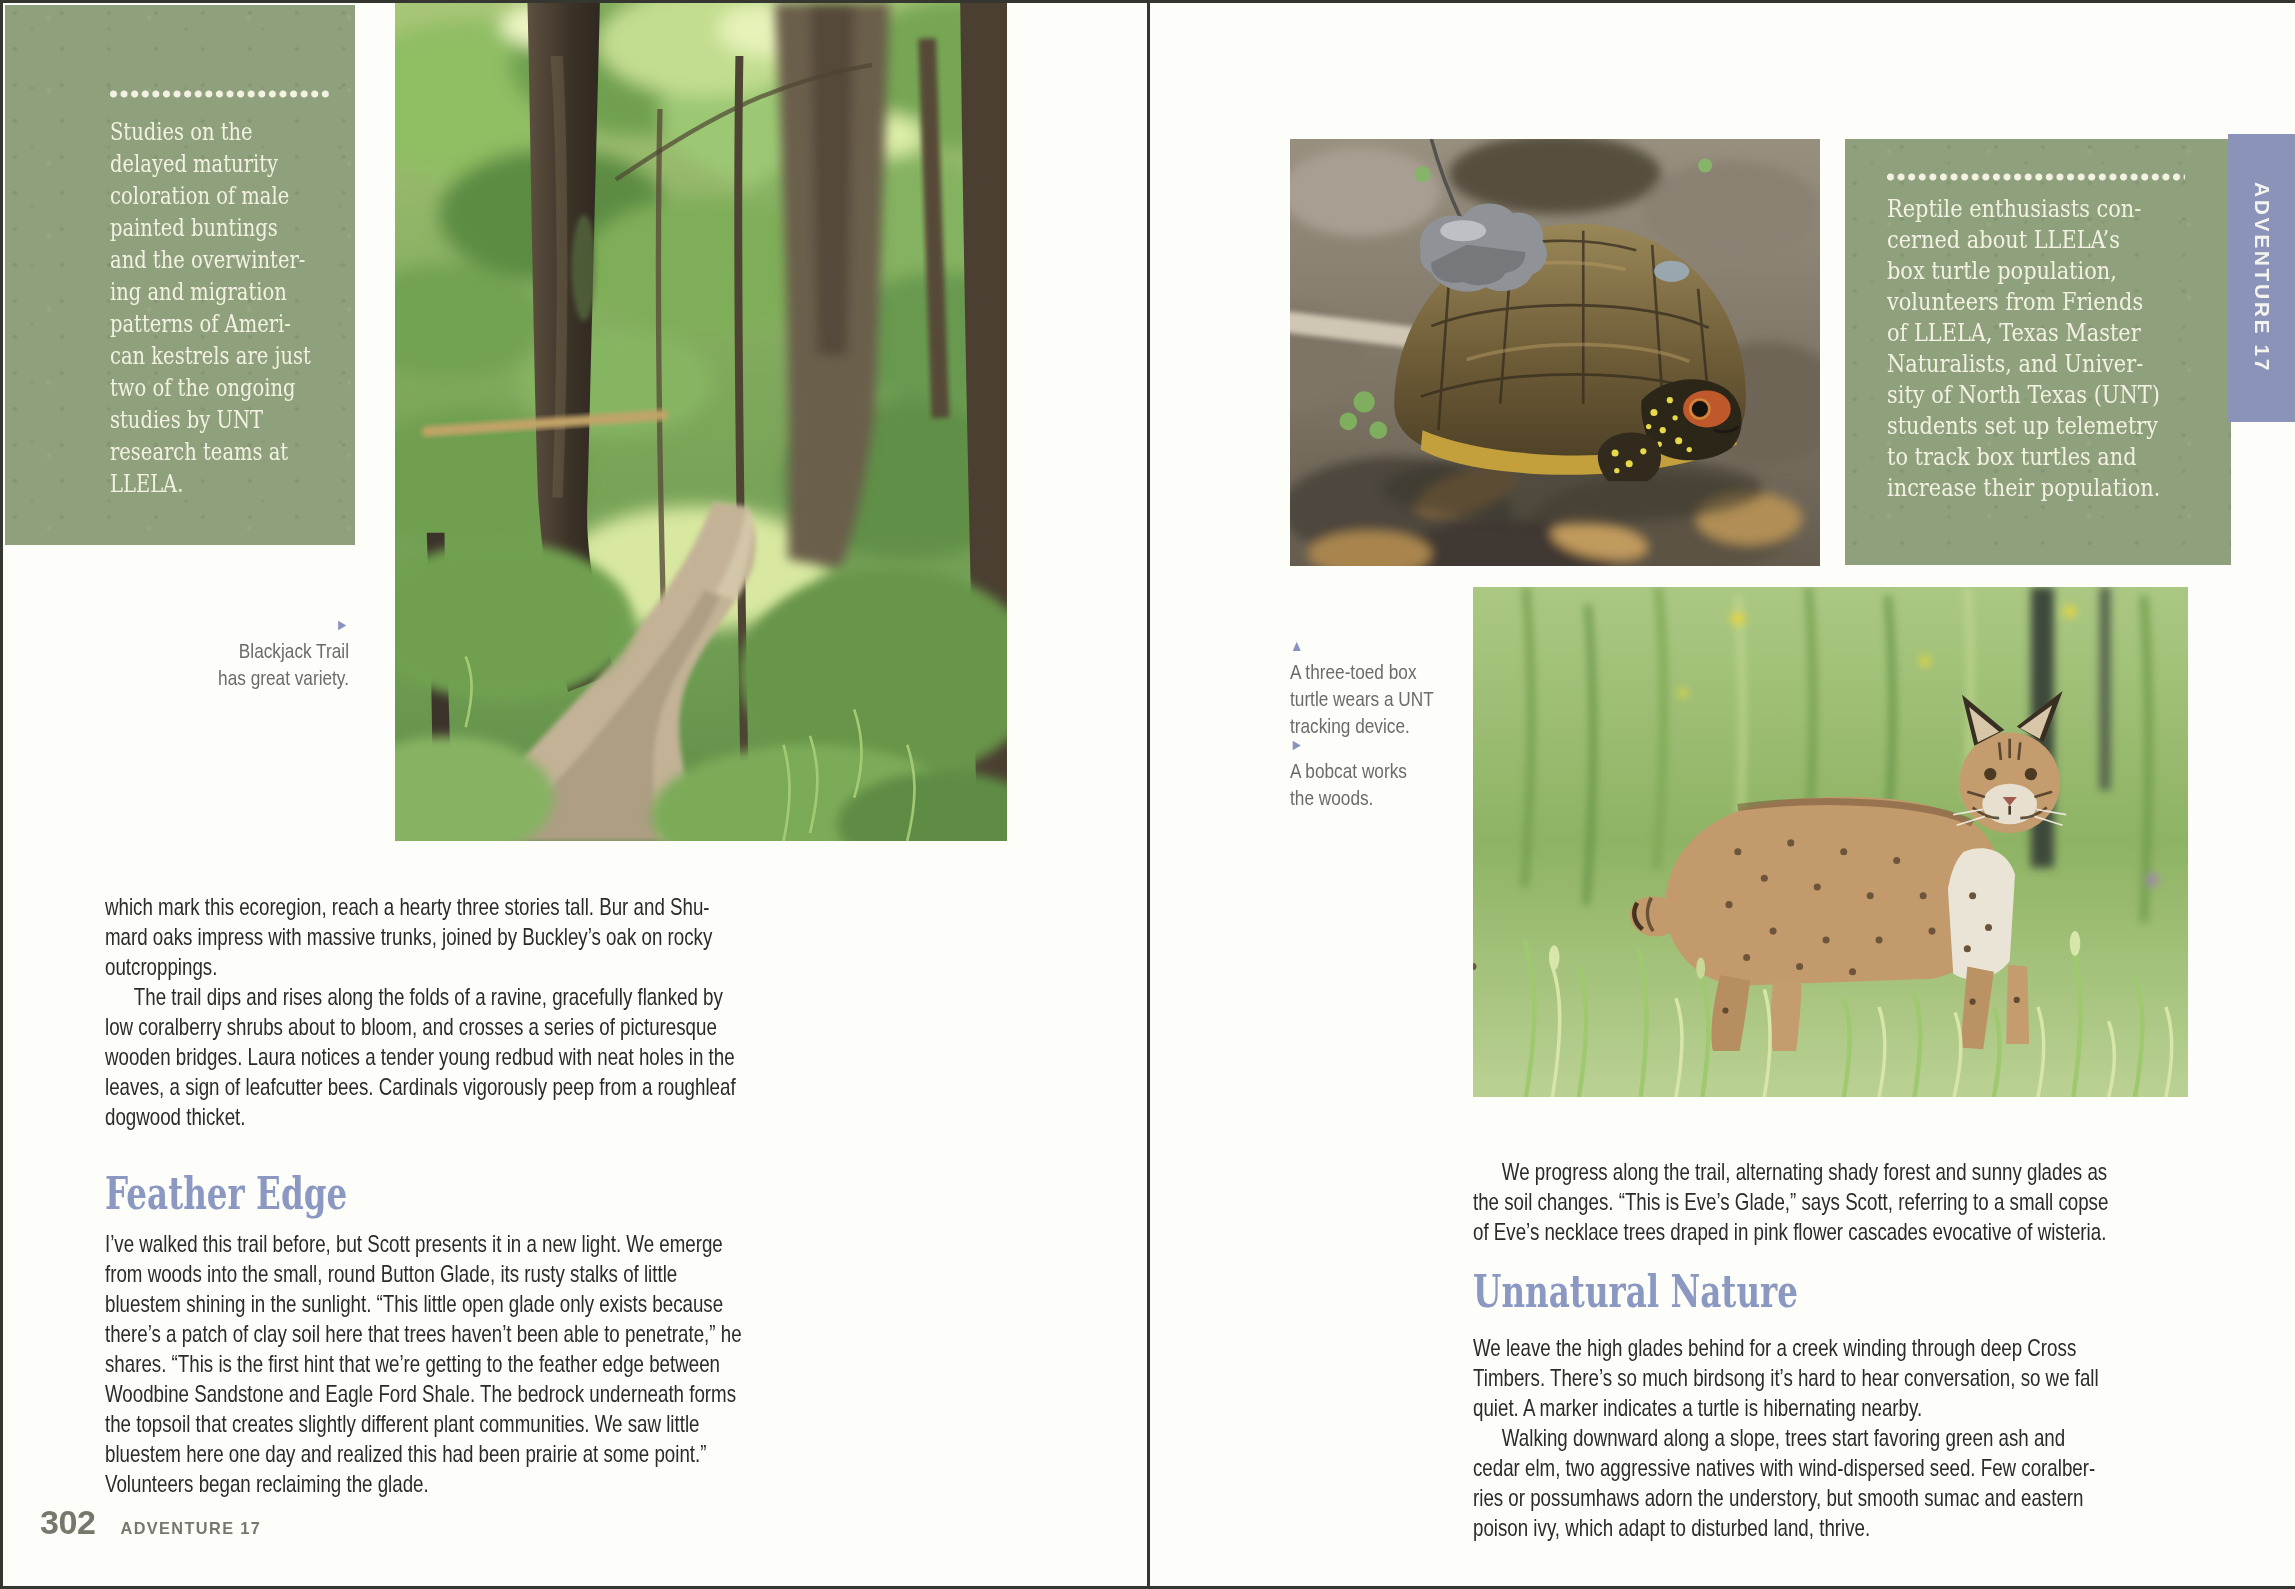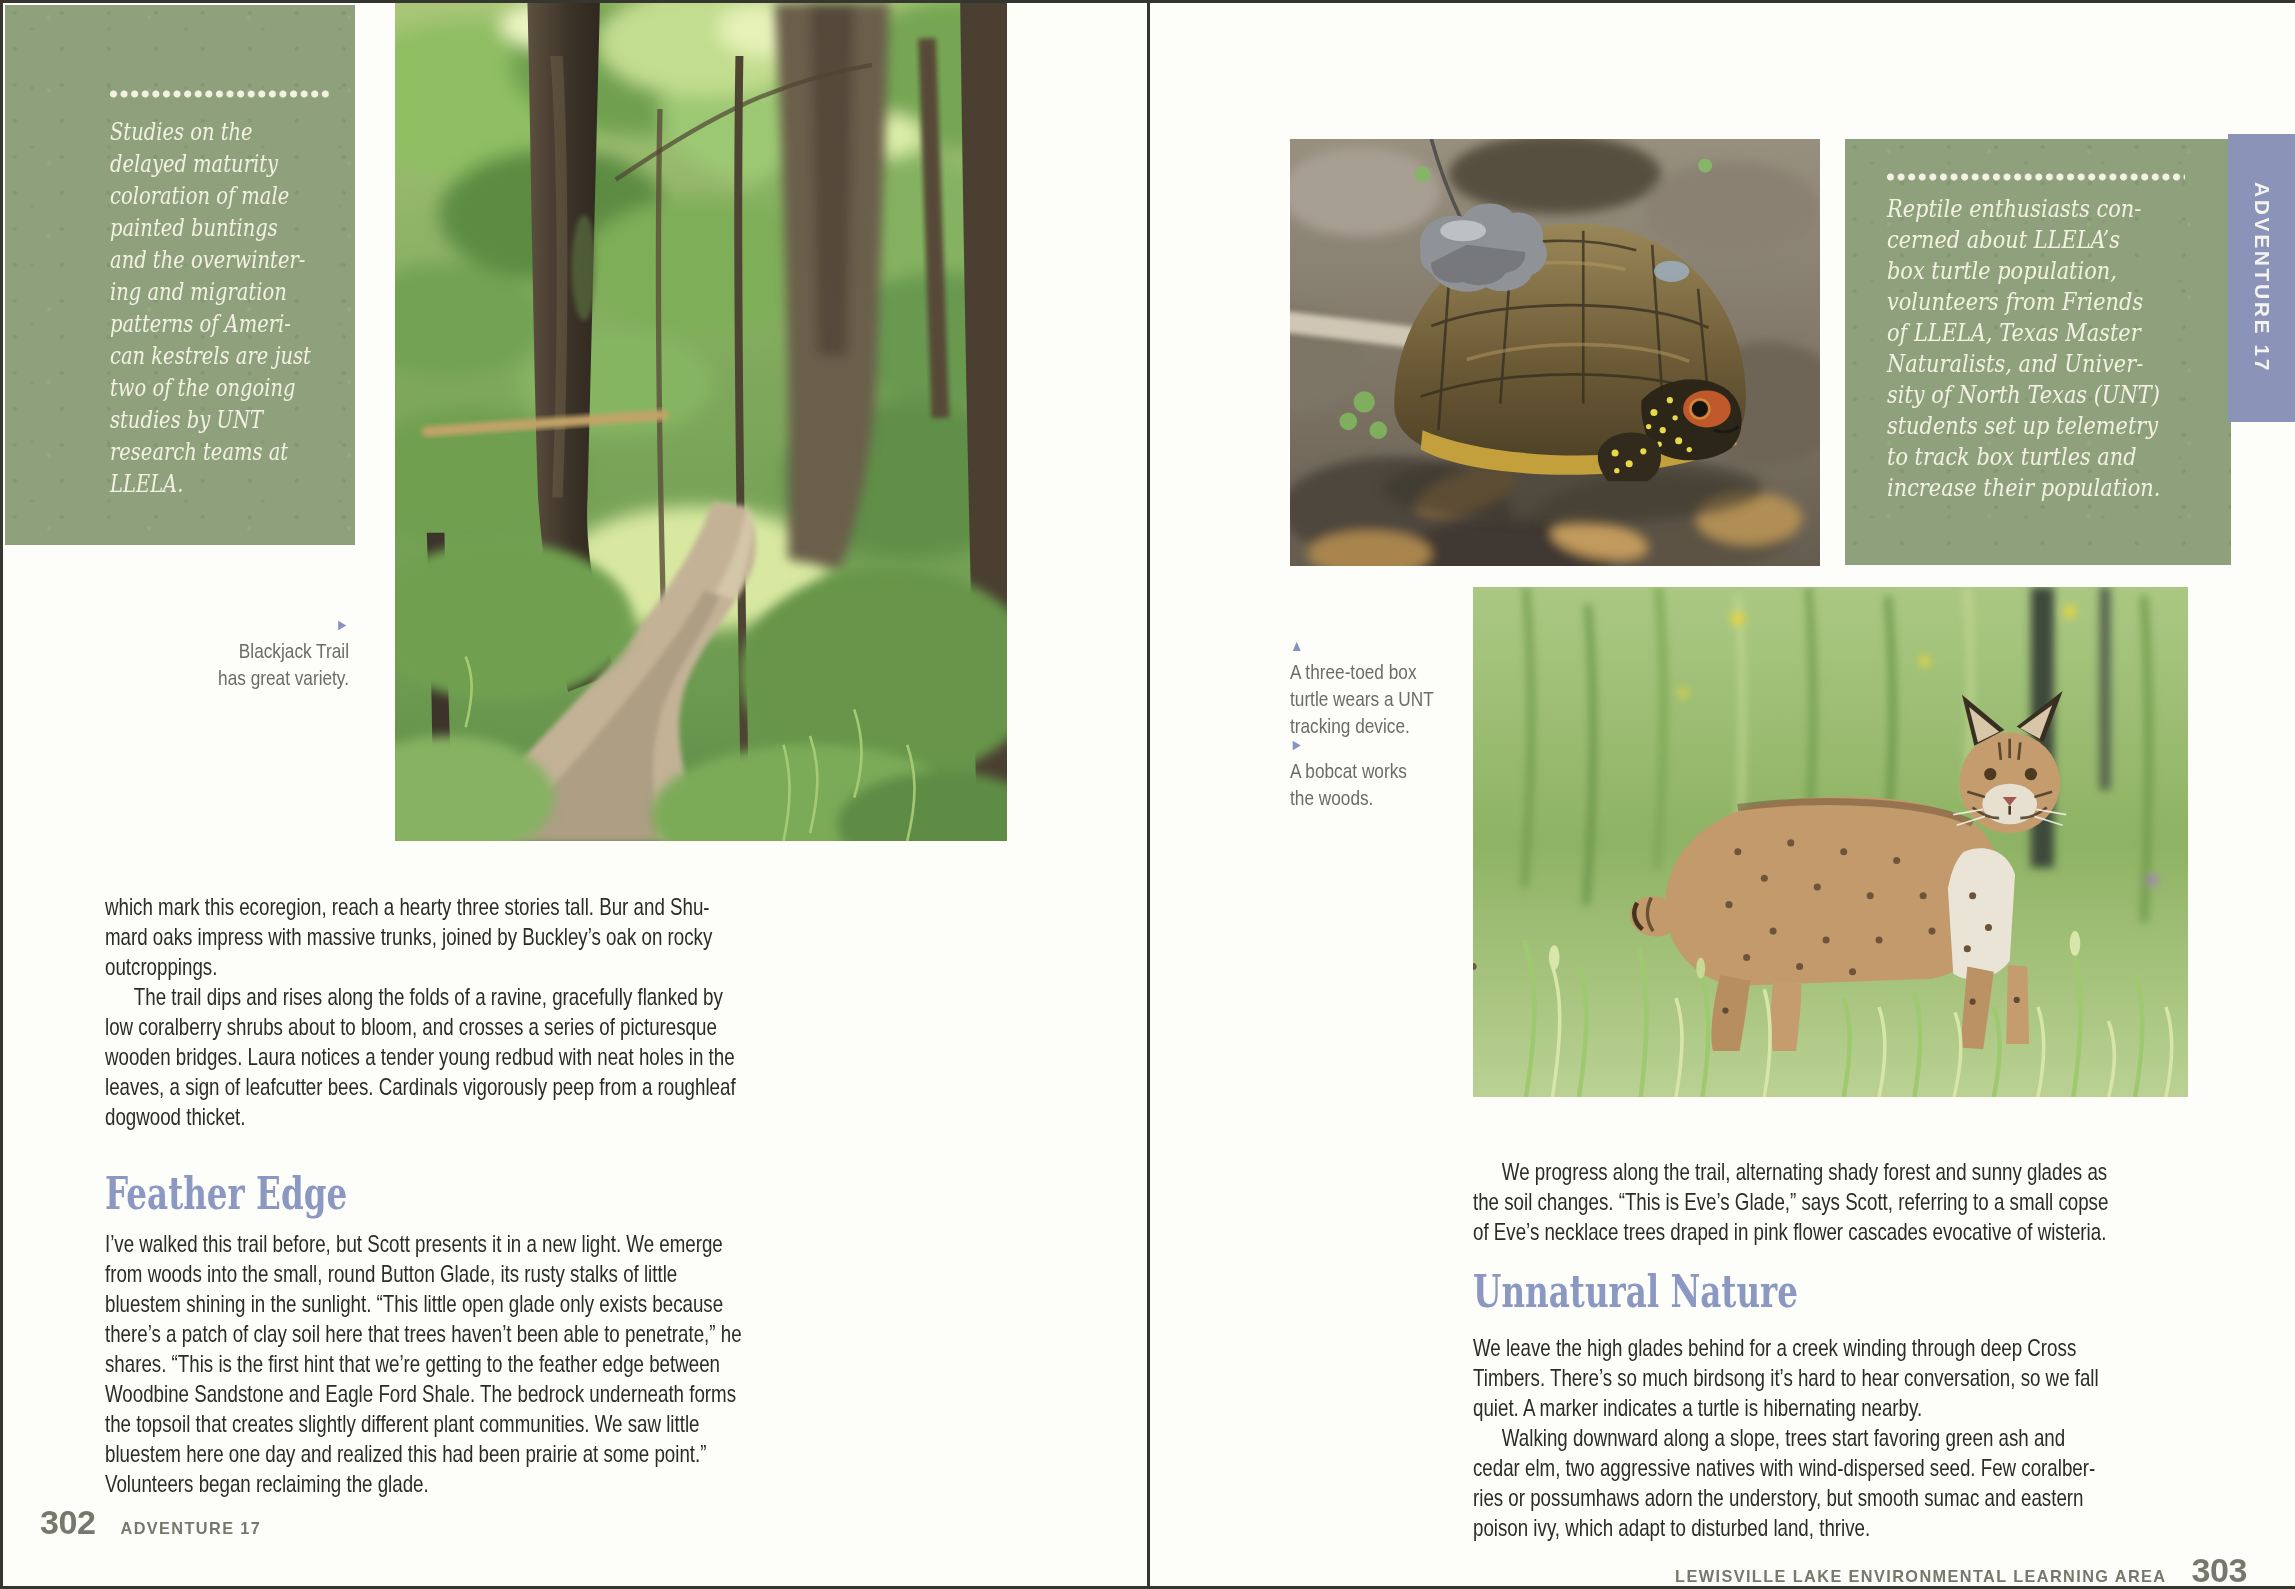--- a/index.html
+++ b/index.html
@@ -7,21 +7,21 @@
           font-family:"Liberation Sans",sans-serif;}
   .abs{position:absolute;}
   
   .frame{background:#35362f;}
   
   .greenbox{background-color:#8fa17c;
     background-image:
       radial-gradient(circle at 9.7px 8px, rgba(47,62,33,.10) 1.8px, rgba(0,0,0,0) 2.6px),
       radial-gradient(circle at 27px 24px, rgba(47,62,33,.08) 1.3px, rgba(0,0,0,0) 2.2px),
       radial-gradient(circle at 44px 12.4px, rgba(255,255,250,.06) 1.8px, rgba(0,0,0,0) 2.6px);
-    background-size:47px 36px,77px 59px,100px 73px;font-style:italic;}
+    background-size:47px 36px,77px 59px,100px 73px;}
   .dots{height:8px;background-repeat:repeat-x;
     background-image:radial-gradient(circle at 3.5px 4px,#f3f1e2 3.2px,rgba(0,0,0,0) 3.9px);
     background-size:10.6px 8px;}
   .note{font-family:"DejaVu Serif","Liberation Serif",serif;color:#f3f1e2;white-space:pre-line;
         transform-origin:0 0;}
   .note-l{font-size:25px;line-height:32px;transform:scaleX(0.78);width:300px;}
   .note-r{font-size:24px;line-height:31px;transform:scaleX(0.87);width:362px;}
   
   .cond{transform:scaleX(0.78);transform-origin:0 0;width:1015px;}
   .body-par{font-size:24px;line-height:30px;color:#2b2b28;white-space:pre-line;margin:0;}
@@ -454,24 +454,20 @@
     <div class="abs cond" style="left:323px;top:1285px;">
       <p class="body-par">We leave the high glades behind for a creek winding through deep Cross
 Timbers. There’s so much birdsong it’s hard to hear conversation, so we fall
 quiet. A marker indicates a turtle is hibernating nearby.</p>
       <p class="body-par indent">Walking downward along a slope, trees start favoring green ash and
 cedar elm, two aggressive natives with wind-dispersed seed. Few coralber-
 ries or possumhaws adorn the understory, but smooth sumac and eastern
 poison ivy, which adapt to disturbed land, thrive.</p>
     </div>
 
-    <div class="abs footer" style="right:49px;top:1503px;">
-      <span class="runhead">LEWISVILLE LAKE ENVIRONMENTAL LEARNING AREA</span>
-      <span class="pagenum">303</span>
-    </div>
   </div>
 
   <div class="abs frame" style="left:0;top:0;width:2295px;height:2.6px;"></div>
   <div class="abs frame" style="left:0;top:1586px;width:2295px;height:3.5px;"></div>
   <div class="abs frame" style="left:0;top:0;width:2.6px;height:1589px;"></div>
   <div class="abs frame" style="left:1147px;top:0;width:2.6px;height:1589px;"></div>
 
 </div>
 
 

